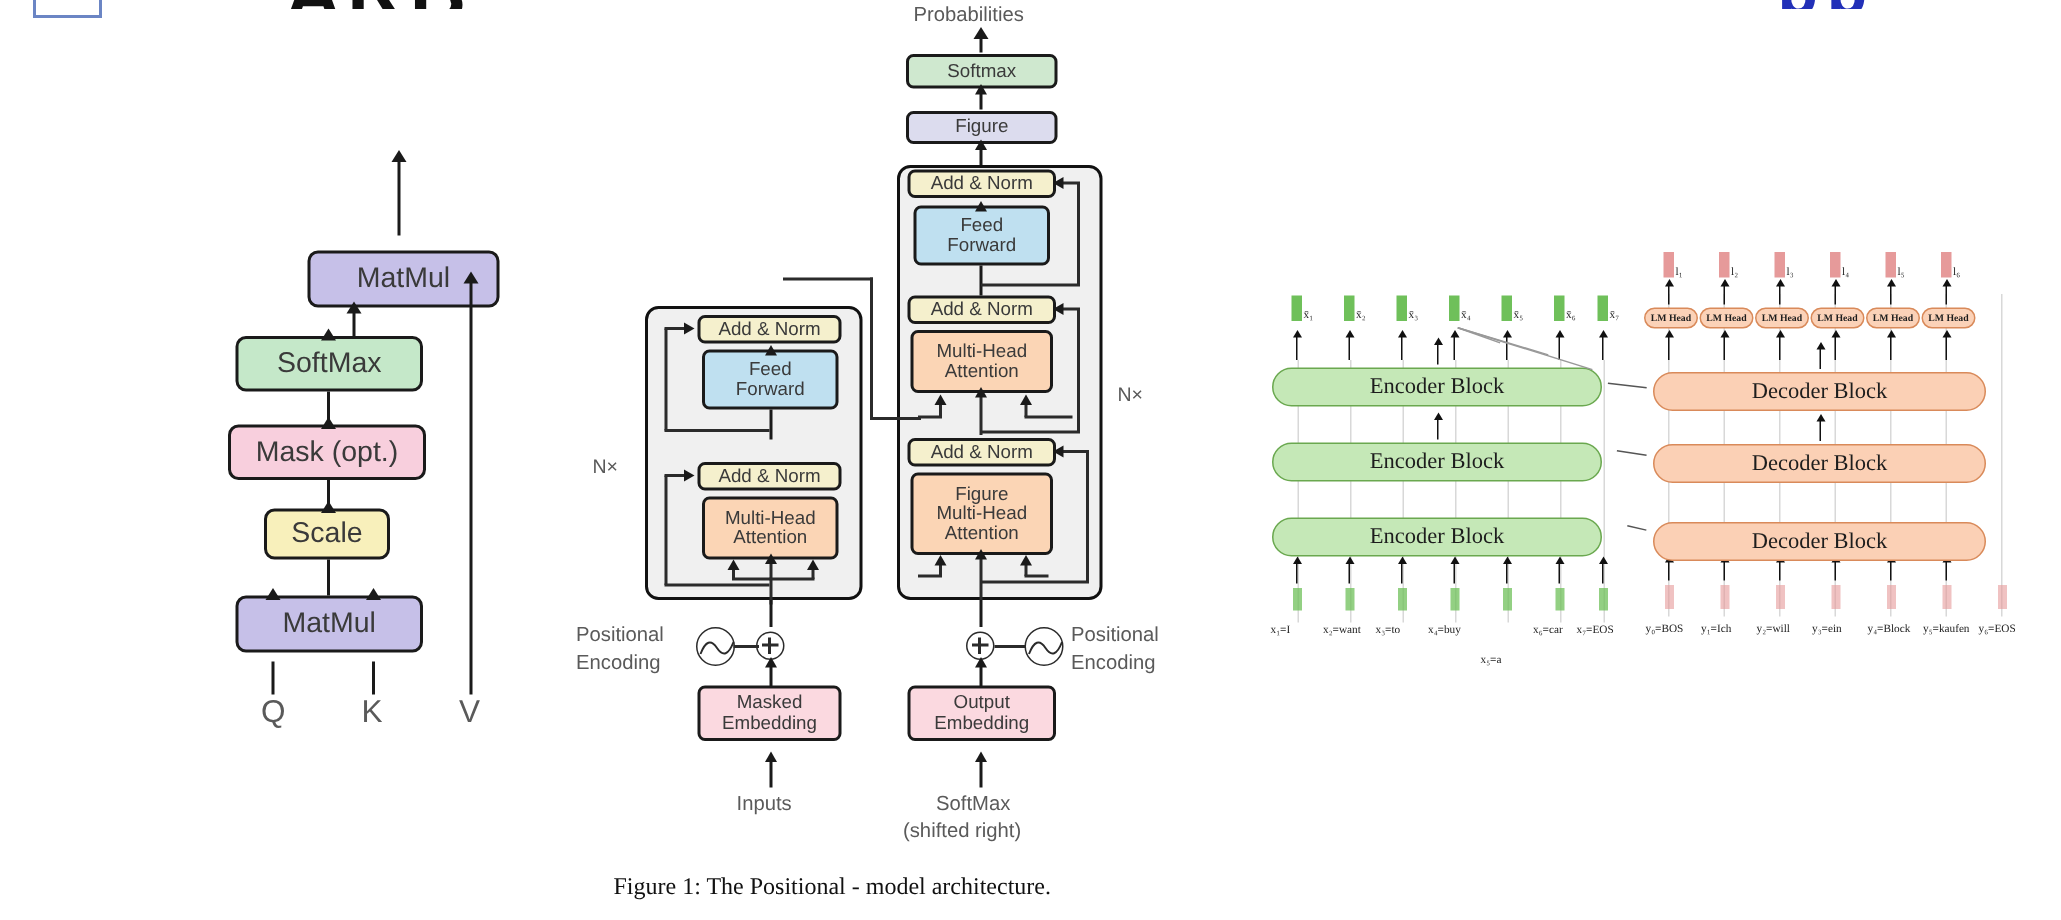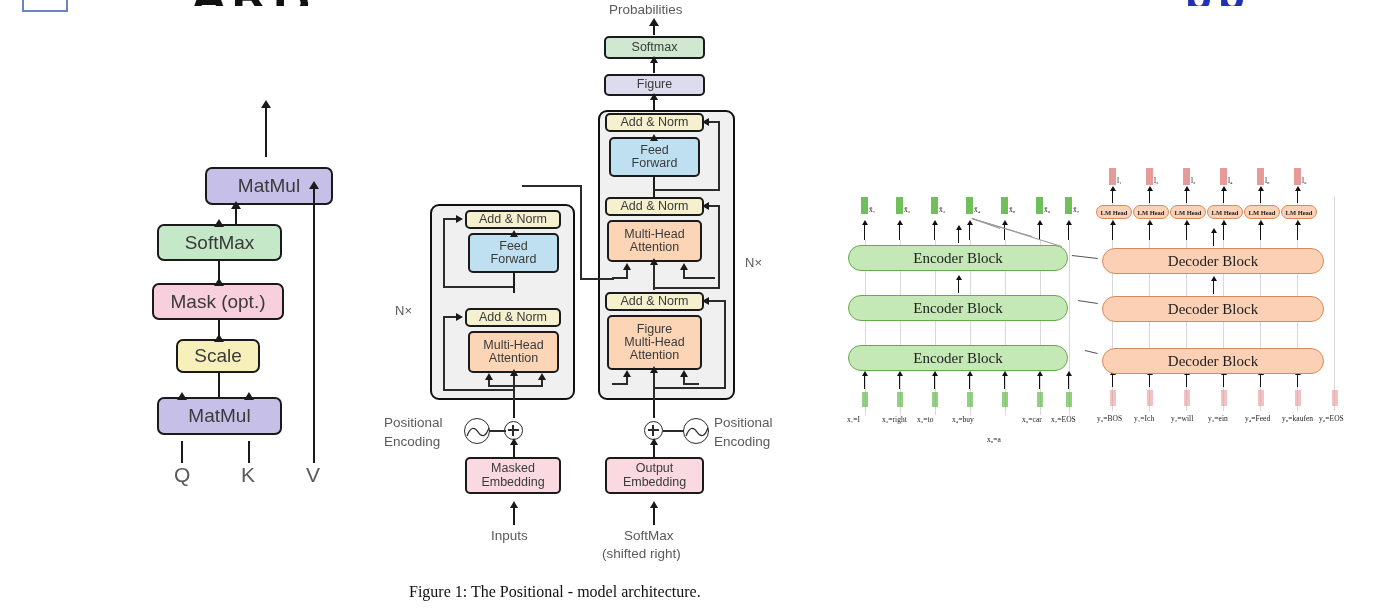--- a/index.html
+++ b/index.html
@@ -334,21 +334,21 @@
     <div class="curve" style="left:1005px;top:240px;height:175px;"></div>
     <div class="curve" style="left:1040px;top:240px;height:175px;"></div>
     <div class="curve" style="left:1069px;top:240px;height:175px;"></div>
     <div class="gbar" style="left:862px;top:392px;width:6px;height:15px;background:#6fc05a;opacity:.75;"></div>
     <div class="vln3" style="left:864px;top:375px;height:14px;"></div>
     <div class="arrowup3" style="left:862px;top:371px;"></div>
     <div class="tok" style="left:847px;top:415px;">x₁=I</div>
     <div class="gbar" style="left:897px;top:392px;width:6px;height:15px;background:#6fc05a;opacity:.75;"></div>
     <div class="vln3" style="left:899px;top:375px;height:14px;"></div>
     <div class="arrowup3" style="left:897px;top:371px;"></div>
-    <div class="tok" style="left:882px;top:415px;">x₂=right</div>
+    <div class="tok" style="left:882px;top:415px;">x₂=want</div>
     <div class="gbar" style="left:932px;top:392px;width:6px;height:15px;background:#6fc05a;opacity:.75;"></div>
     <div class="vln3" style="left:934px;top:375px;height:14px;"></div>
     <div class="arrowup3" style="left:932px;top:371px;"></div>
     <div class="tok" style="left:917px;top:415px;">x₃=to</div>
     <div class="gbar" style="left:967px;top:392px;width:6px;height:15px;background:#6fc05a;opacity:.75;"></div>
     <div class="vln3" style="left:969px;top:375px;height:14px;"></div>
     <div class="arrowup3" style="left:967px;top:371px;"></div>
     <div class="tok" style="left:952px;top:415px;">x₄=buy</div>
     <div class="gbar" style="left:1002px;top:392px;width:6px;height:15px;background:#6fc05a;opacity:.75;"></div>
     <div class="vln3" style="left:1004px;top:375px;height:14px;"></div>
@@ -422,21 +422,21 @@
     <div class="vln3" style="left:1186px;top:374px;height:13px;"></div>
     <div class="arrowup3" style="left:1184px;top:370px;"></div>
     <div class="tok" style="left:1171px;top:414px;">y₂=will</div>
     <div class="pbar2" style="left:1221px;top:390px;width:6px;height:16px;background:#e69a9a;opacity:.6;"></div>
     <div class="vln3" style="left:1223px;top:374px;height:13px;"></div>
     <div class="arrowup3" style="left:1221px;top:370px;"></div>
     <div class="tok" style="left:1208px;top:414px;">y₃=ein</div>
     <div class="pbar2" style="left:1258px;top:390px;width:6px;height:16px;background:#e69a9a;opacity:.6;"></div>
     <div class="vln3" style="left:1260px;top:374px;height:13px;"></div>
     <div class="arrowup3" style="left:1258px;top:370px;"></div>
-    <div class="tok" style="left:1245px;top:414px;">y₄=Feed</div>
+    <div class="tok" style="left:1245px;top:414px;">y₄=Block</div>
     <div class="pbar2" style="left:1295px;top:390px;width:6px;height:16px;background:#e69a9a;opacity:.6;"></div>
     <div class="vln3" style="left:1297px;top:374px;height:13px;"></div>
     <div class="arrowup3" style="left:1295px;top:370px;"></div>
     <div class="tok" style="left:1282px;top:414px;">y₅=kaufen</div>
     <div class="pbar2" style="left:1332px;top:390px;width:6px;height:16px;background:#e69a9a;opacity:.6;"></div>
     <div class="tok" style="left:1319px;top:414px;">y₆=EOS</div>
     <div class="decblk" style="left:1102px;top:248px;width:222px;height:26px;">Decoder Block</div>
     <div class="vln3" style="left:1213px;top:232px;height:14px;"></div>
     <div class="arrowup3" style="left:1211px;top:228px;"></div>
     <div class="decblk" style="left:1102px;top:296px;width:222px;height:26px;">Decoder Block</div>

